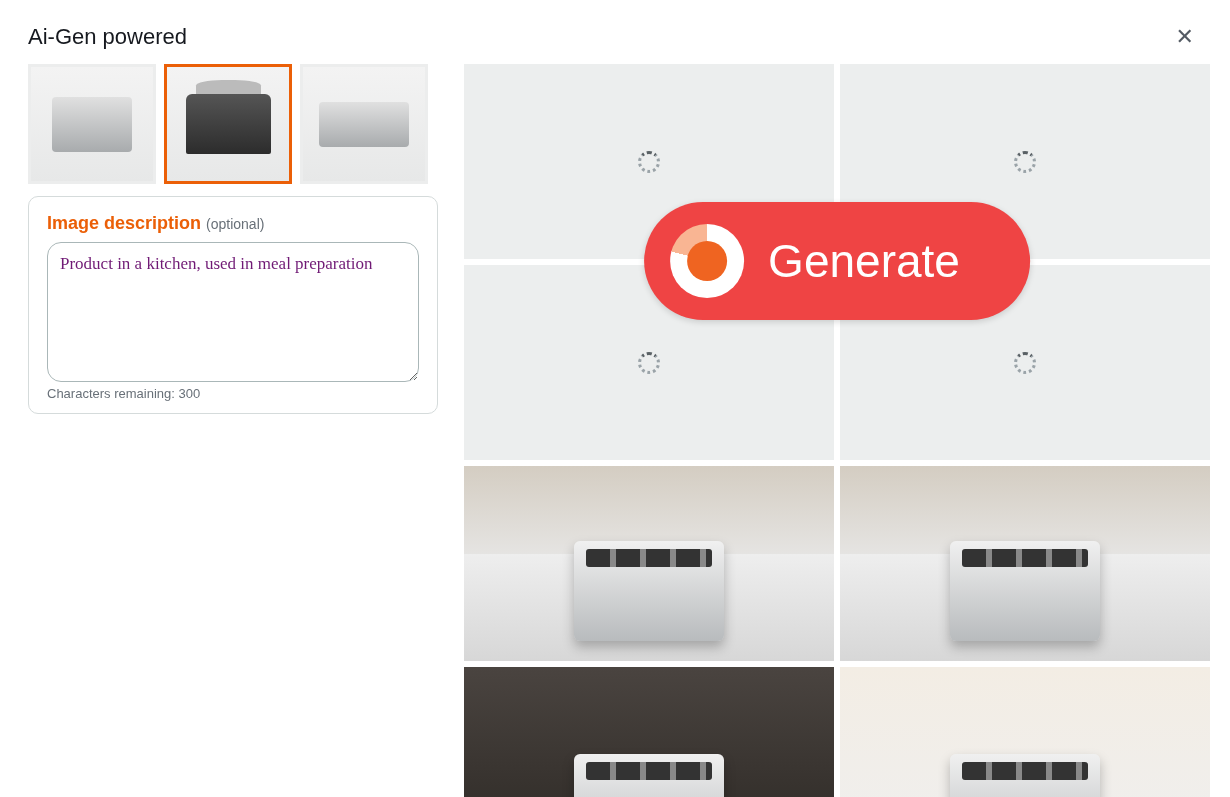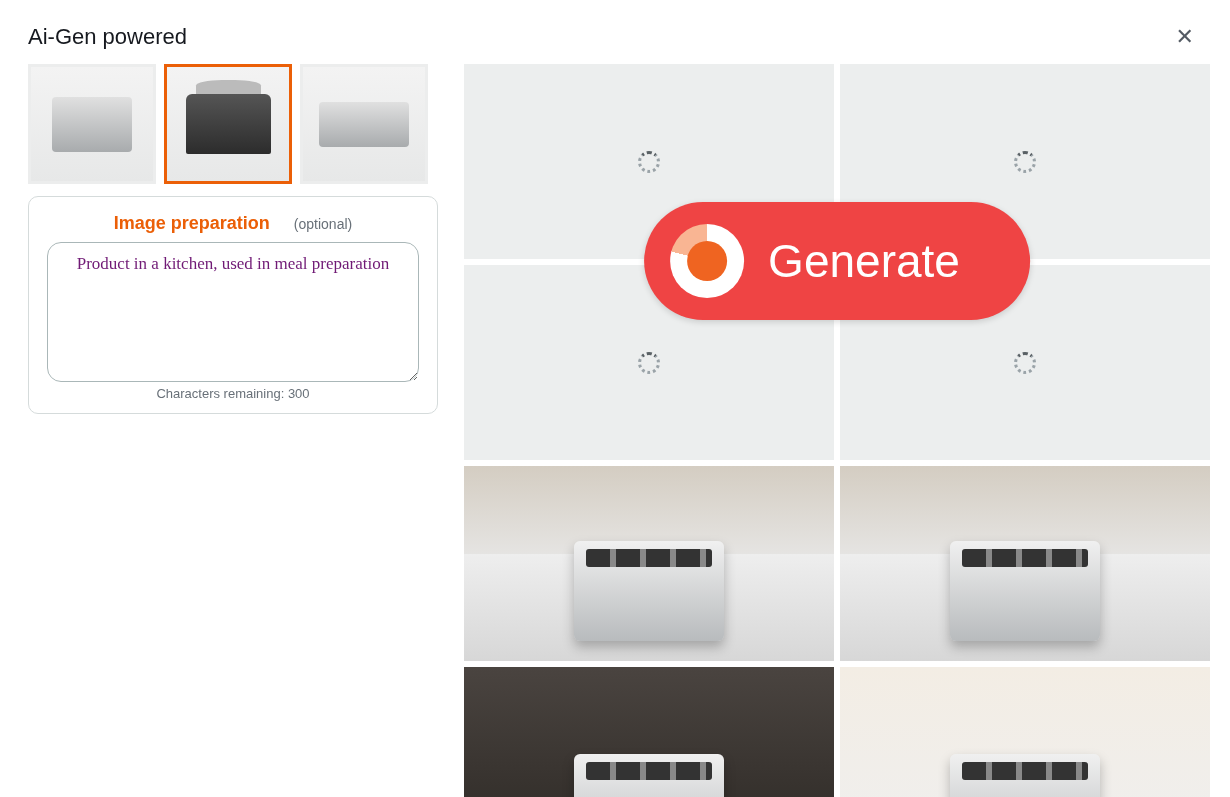--- a/index.html
+++ b/index.html
@@ -1,15 +1,15 @@
 <!DOCTYPE html>
 <html><head>
 <meta charset="utf-8">
 <style>
-  * { box-sizing: border-box; margin: 0; padding: 0; text-align: center; }
+  * { box-sizing: border-box; margin: 0; padding: 0; }
   body {
     font-family: -apple-system, BlinkMacSystemFont, "Segoe UI", Arial, sans-serif;
     background: #fff;
     width: 1230px;
     height: 797px;
     overflow: hidden;
     position: relative;
   }
   .header {
     display: flex;
@@ -78,21 +78,20 @@
   .desc-label {
     font-size: 18px;
     color: #eb5f07;
     font-weight: 700;
     margin-bottom: 8px;
   }
   .desc-opt {
     font-size: 14px;
     color: #687078;
     font-weight: 400;
-    margin-left: 19px;
   }
   .desc-textarea {
     width: 100%;
     height: 140px;
     border: 1px solid #aab7b8;
     border-radius: 14px;
     padding: 10px 12px;
     font-size: 17px;
     color: #701a75;
     font-family: Liberation Serif, serif;
@@ -210,21 +209,21 @@
       </div>
       <div class="thumb">
         <div class="thumb-slot">
           <div class="appliance-shape shape-fryer"></div>
         </div>
       </div>
     </div>
 
     <div class="desc-card">
       <div class="desc-label">
-        <span>Image preparation</span>
+        <span>Image description</span>
         <span class="desc-opt">(optional)</span>
       </div>
       <textarea class="desc-textarea" style="">Product in a kitchen, used in meal preparation</textarea>
       <div class="char-remain">Characters remaining: 300</div>
     </div>
 
   </div>
 
   <div class="right-col">
 

